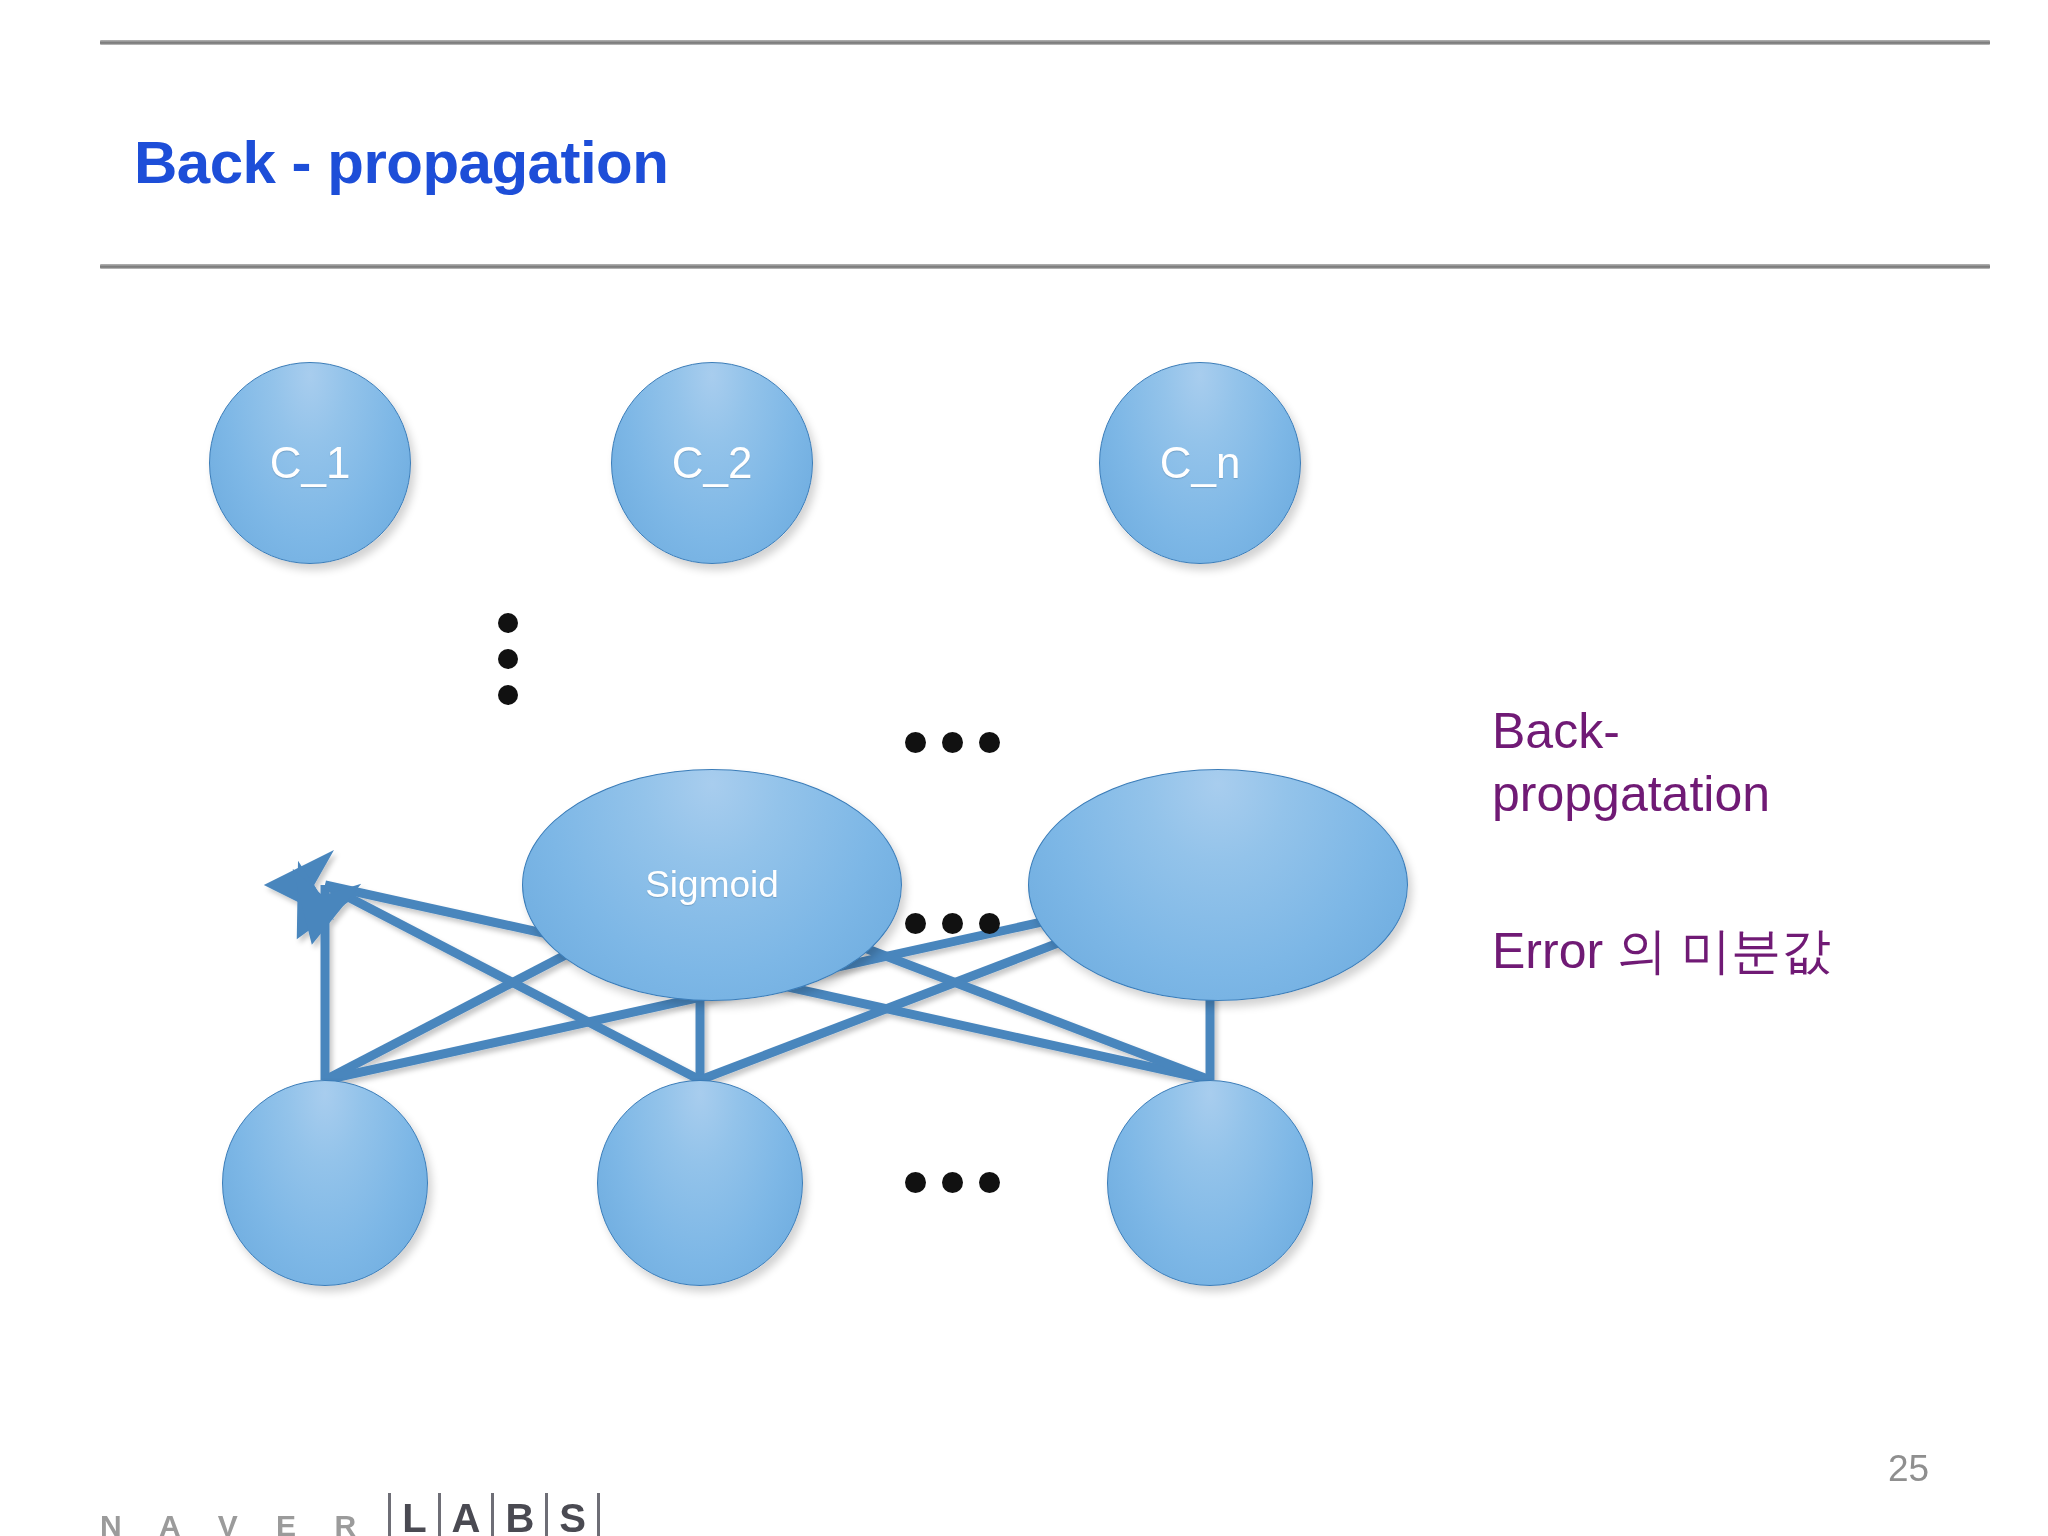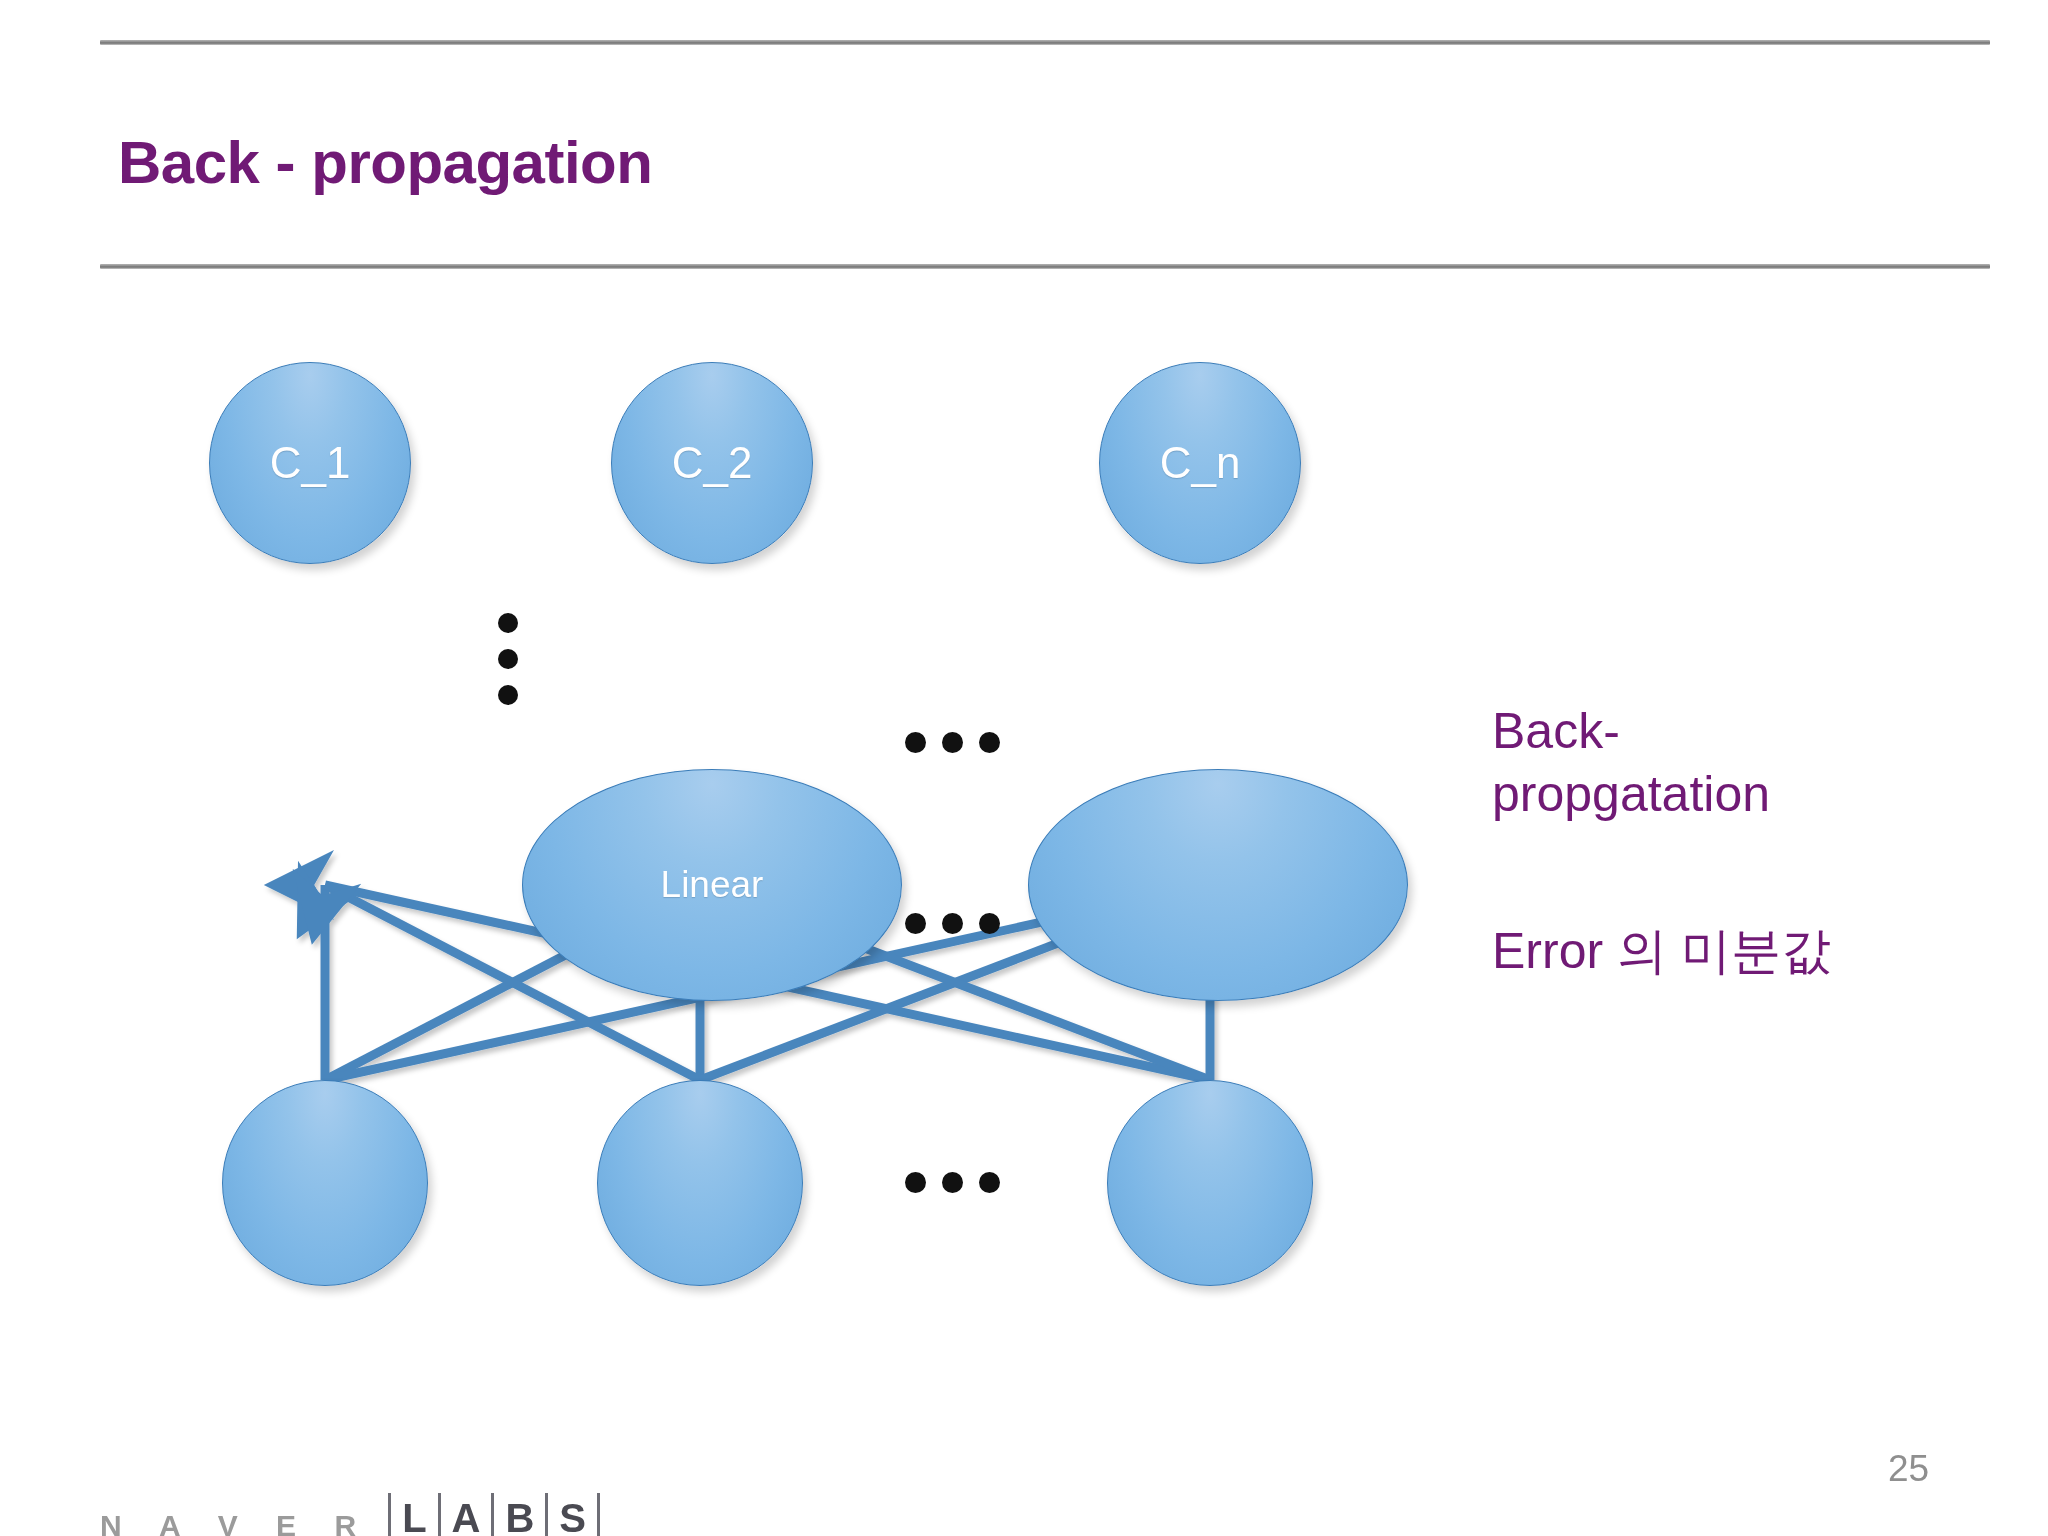--- a/index.html
+++ b/index.html
@@ -15,22 +15,22 @@
   .rule{
     position:absolute;left:100px;width:1890px;height:5px;
     background:linear-gradient(to bottom,#b4b4b4 0%,#8d8d8d 40%,#6f6f6f 60%,#c9c9c9 100%);
     border-radius:1px;
   }
   .rule-top{top:40px;}
   .rule-bottom{top:264px;}
 
   
   .title{
-    position:absolute;left:118px;top:128px;
-    font-size:60px;font-weight:bold;color:#701a75;
+    position:absolute;left:134px;top:128px;
+    font-size:60px;font-weight:bold;color:#1d4ed8;
     letter-spacing:-0.5px;white-space:nowrap;
     font-family:"Liberation Sans","DejaVu Sans",sans-serif;
   }
 
   
   .stage{position:absolute;left:0;top:280px;width:2048px;height:1060px;}
   .edges{position:absolute;left:0;top:0;width:2048px;height:1060px;}
 
   
   .node{
@@ -152,21 +152,21 @@
     </div>
 
     <div class="dots-v" style="left:498px;top:333px;">
       <i></i>
         <i></i>
         <i></i>
     </div>
 
 
     <div class="node mid" style="left:522px;top:489px;">
-      <span class="node-label">Linear</span>
+      <span class="node-label">Sigmoid</span>
     </div>
 
     <div class="dots-h" style="left:905px;top:633px;">
       <i></i>
         <i></i>
         <i></i>
     </div>
 
     <div class="node mid" style="left:1028px;top:489px;">
       <span class="node-label"></span>

